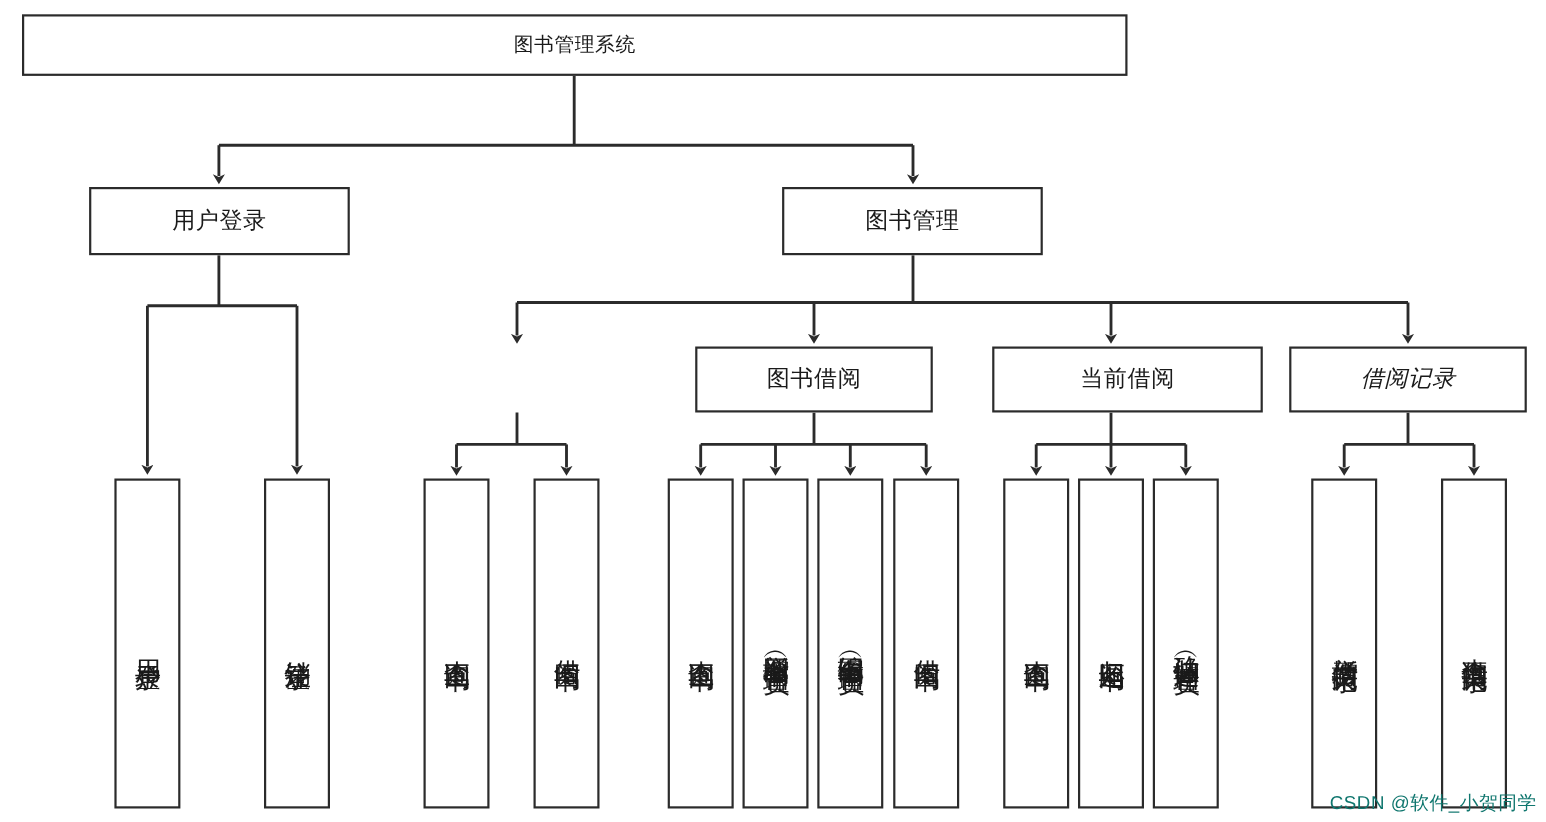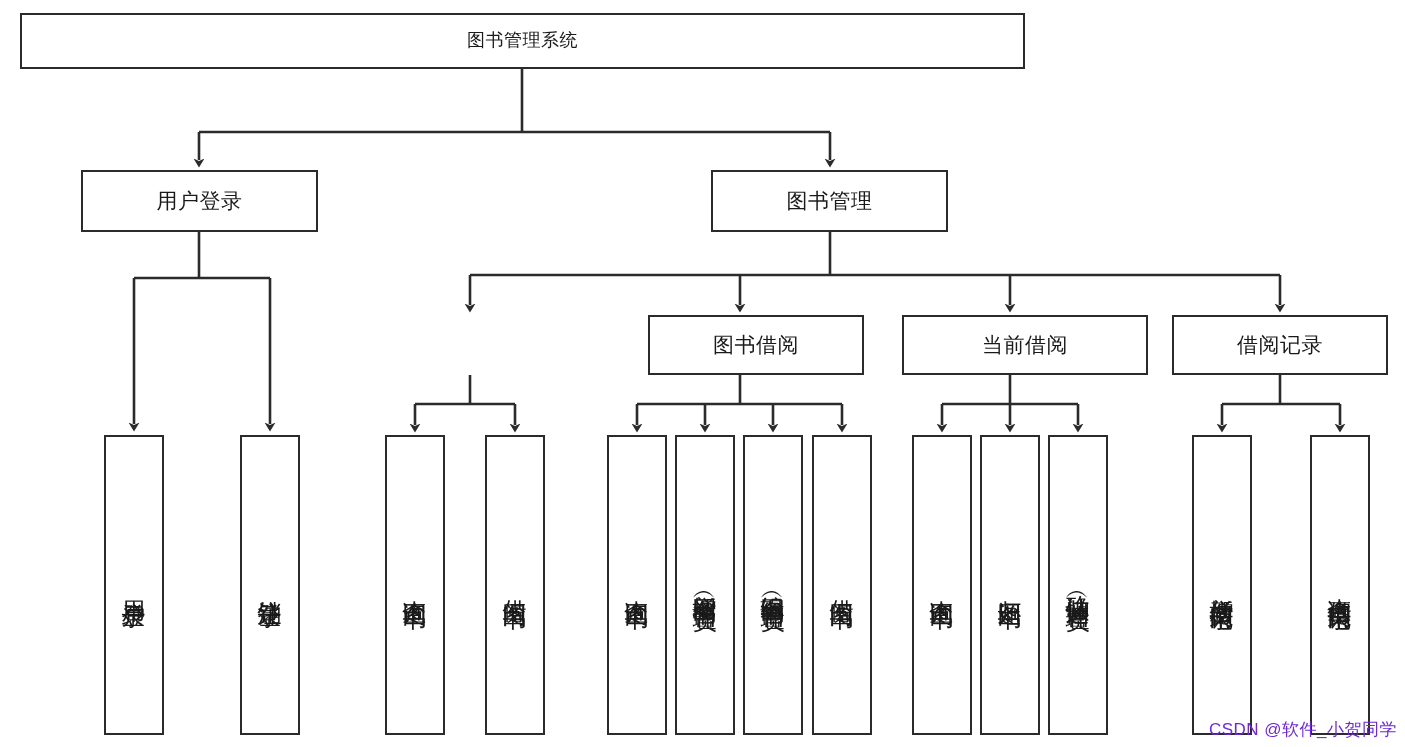--- a/index.html
+++ b/index.html
@@ -61,21 +61,21 @@
     line-height: 1.05;
     letter-spacing: 2px;
     white-space: nowrap;
     max-height: 100%;
   }
   #watermark {
     position: absolute;
     right: 8px;
     bottom: 6px;
     font-size: 17px;
-    color: #6d28d9;
+    color: #0f766e;
     white-space: nowrap;
     letter-spacing: 0.5px;
   }
 </style>
 </head>
 <body>
 
 <div id="diagram-root">
 
   <svg id="edge-layer" viewBox="0 0 1405 747" width="1405" height="747" xmlns="http://www.w3.org/2000/svg">
@@ -132,27 +132,27 @@
     <span class="node-label">图书管理系统</span>
   </div>
 
   <div class="node horiz" style="left:81px; top:170px; width:237px; height:62px;">
     <span class="node-label">用户登录</span>
   </div>
   <div class="node horiz" style="left:711px; top:170px; width:237px; height:62px;">
     <span class="node-label">图书管理</span>
   </div>
 
-  <div class="node horiz" style="left:632px; top:315px; width:216px; height:60px;margin-left:16px;">
+  <div class="node horiz" style="left:632px; top:315px; width:216px; height:60px;">
     <span class="node-label">图书借阅</span>
   </div>
   <div class="node horiz" style="left:902px; top:315px; width:246px; height:60px;">
     <span class="node-label">当前借阅</span>
   </div>
-  <div class="node horiz" style="left:1172px; top:315px; width:216px; height:60px;">
+  <div class="node horiz" style="left:1172px; top:315px; width:216px; height:60px;font-style:italic;">
     <span class="node-label">借阅记录</span>
   </div>
 
   <div class="node vert" style="left:104px; top:435px; width:60px; height:300px;">
     <span class="node-label">用户登录</span>
   </div>
   <div class="node vert" style="left:240px; top:435px; width:60px; height:300px;">
     <span class="node-label">注销登录</span>
   </div>
 

